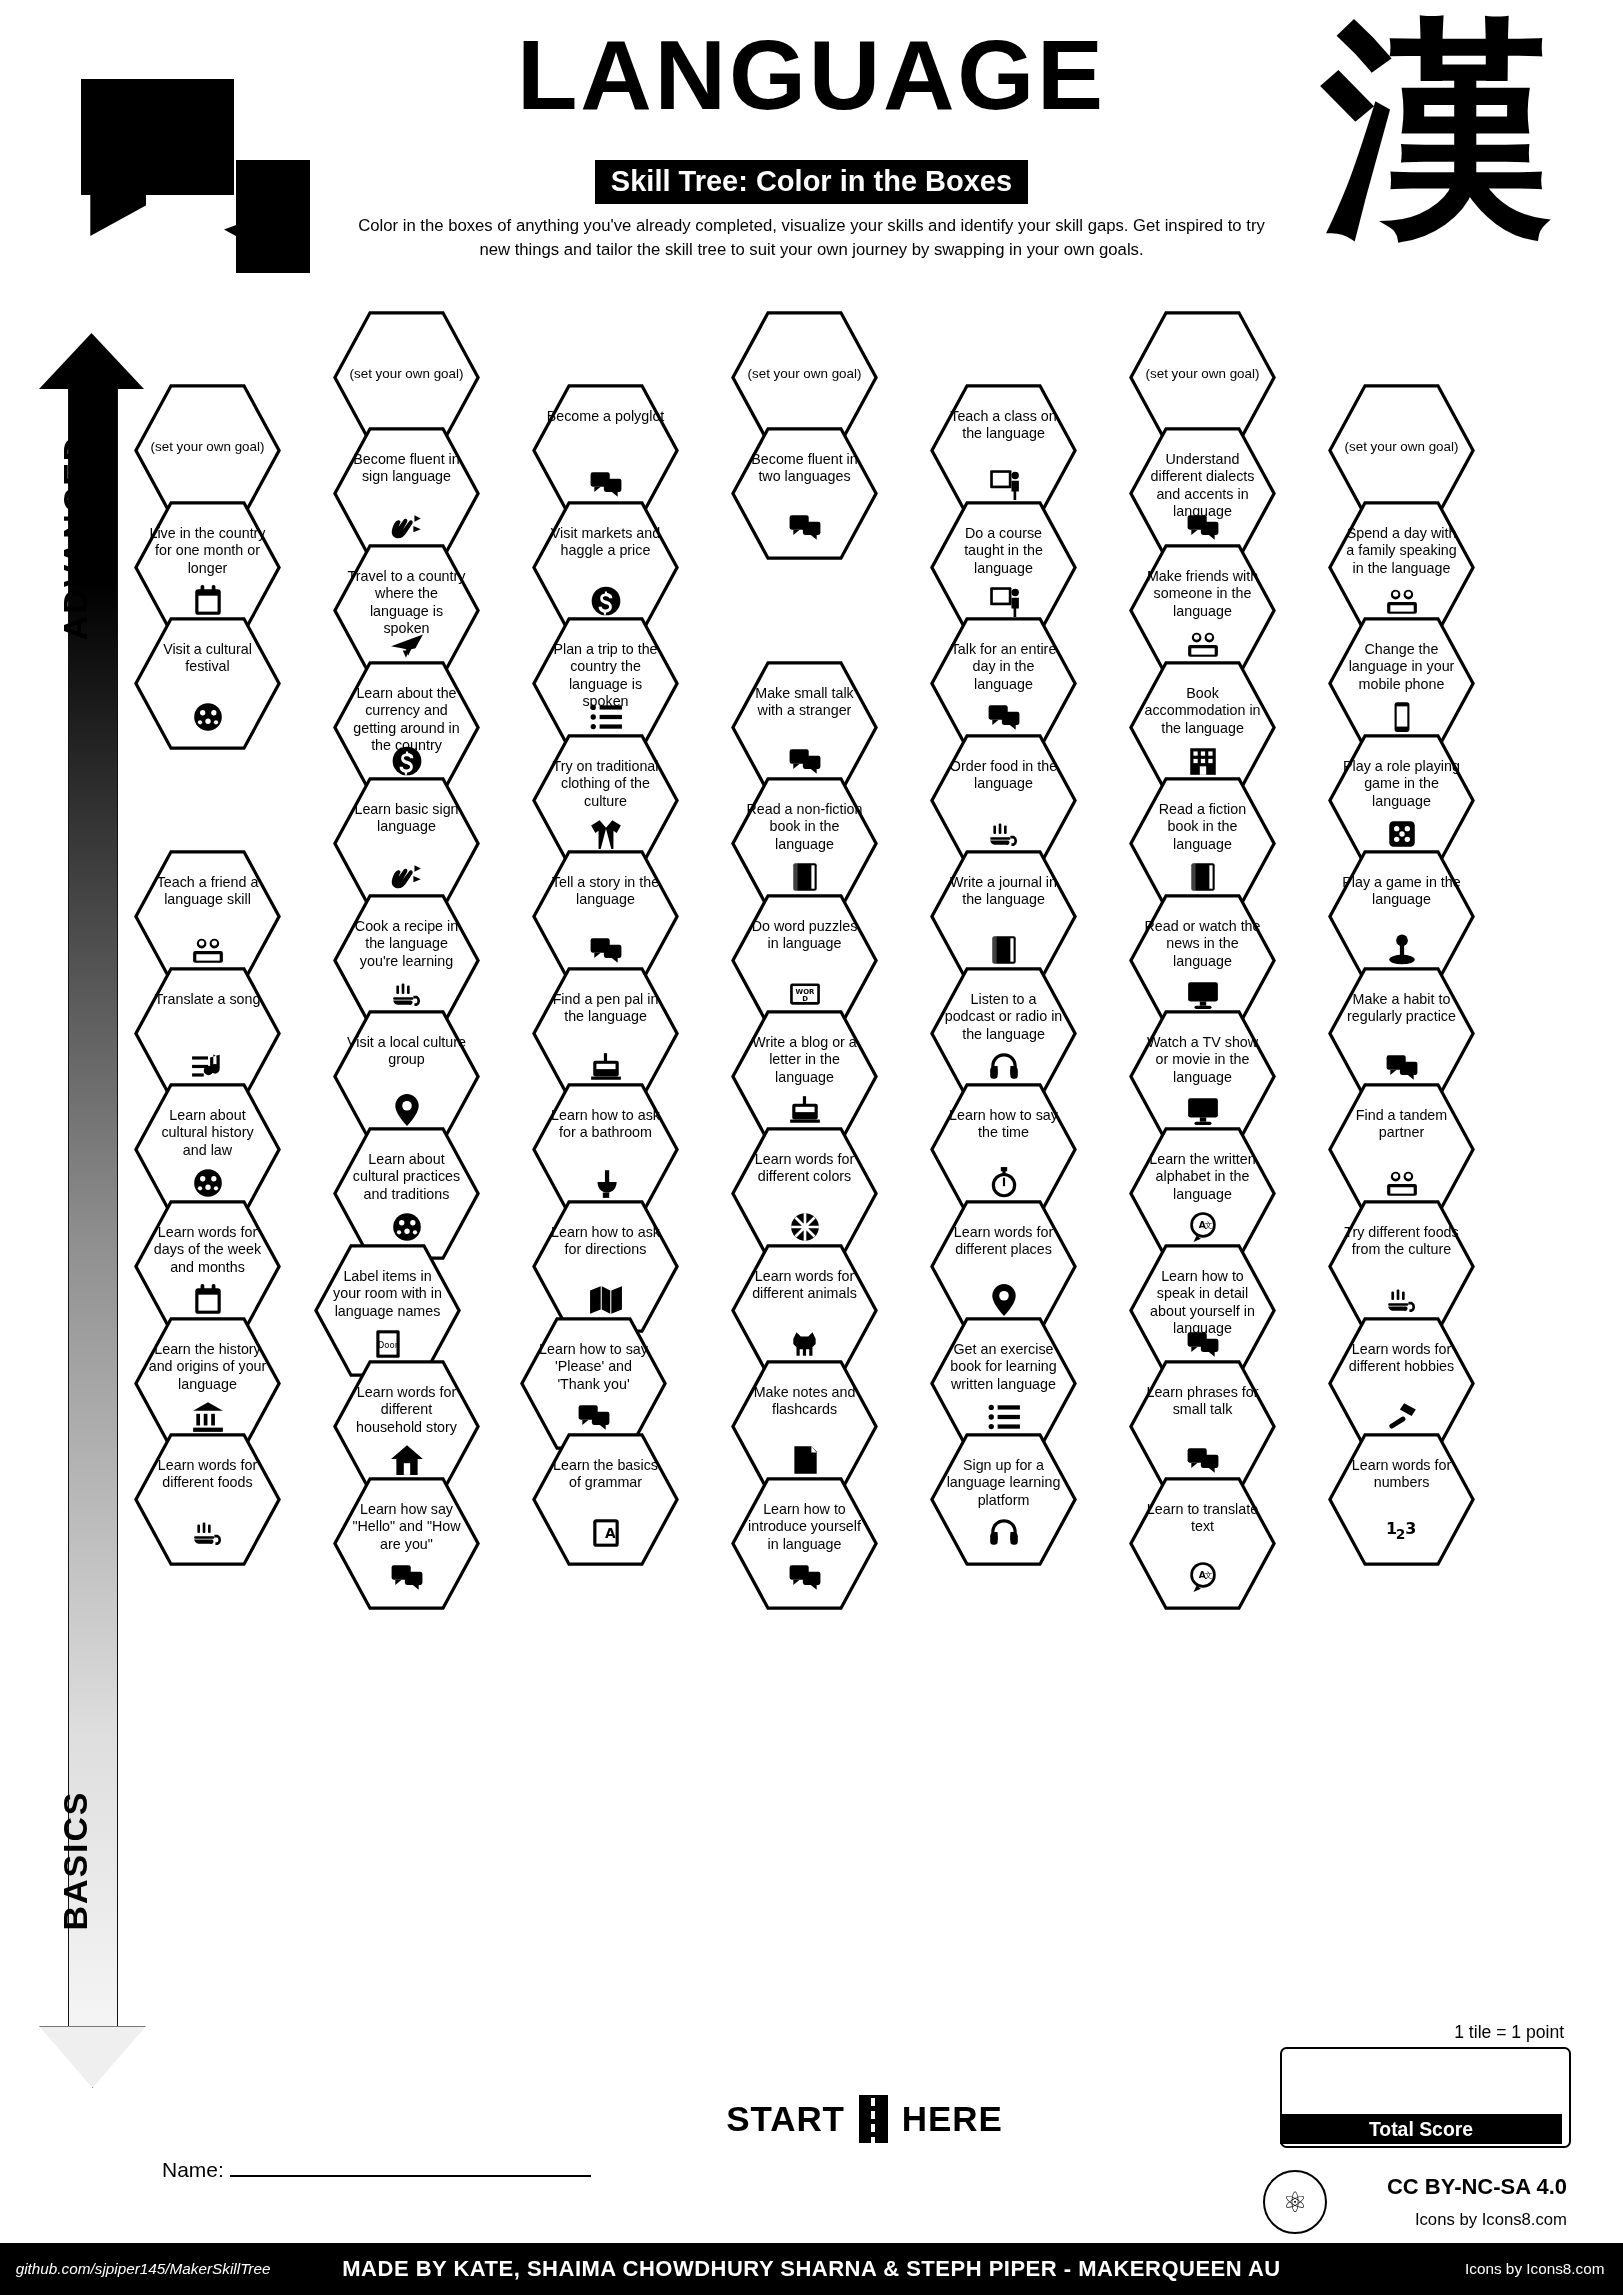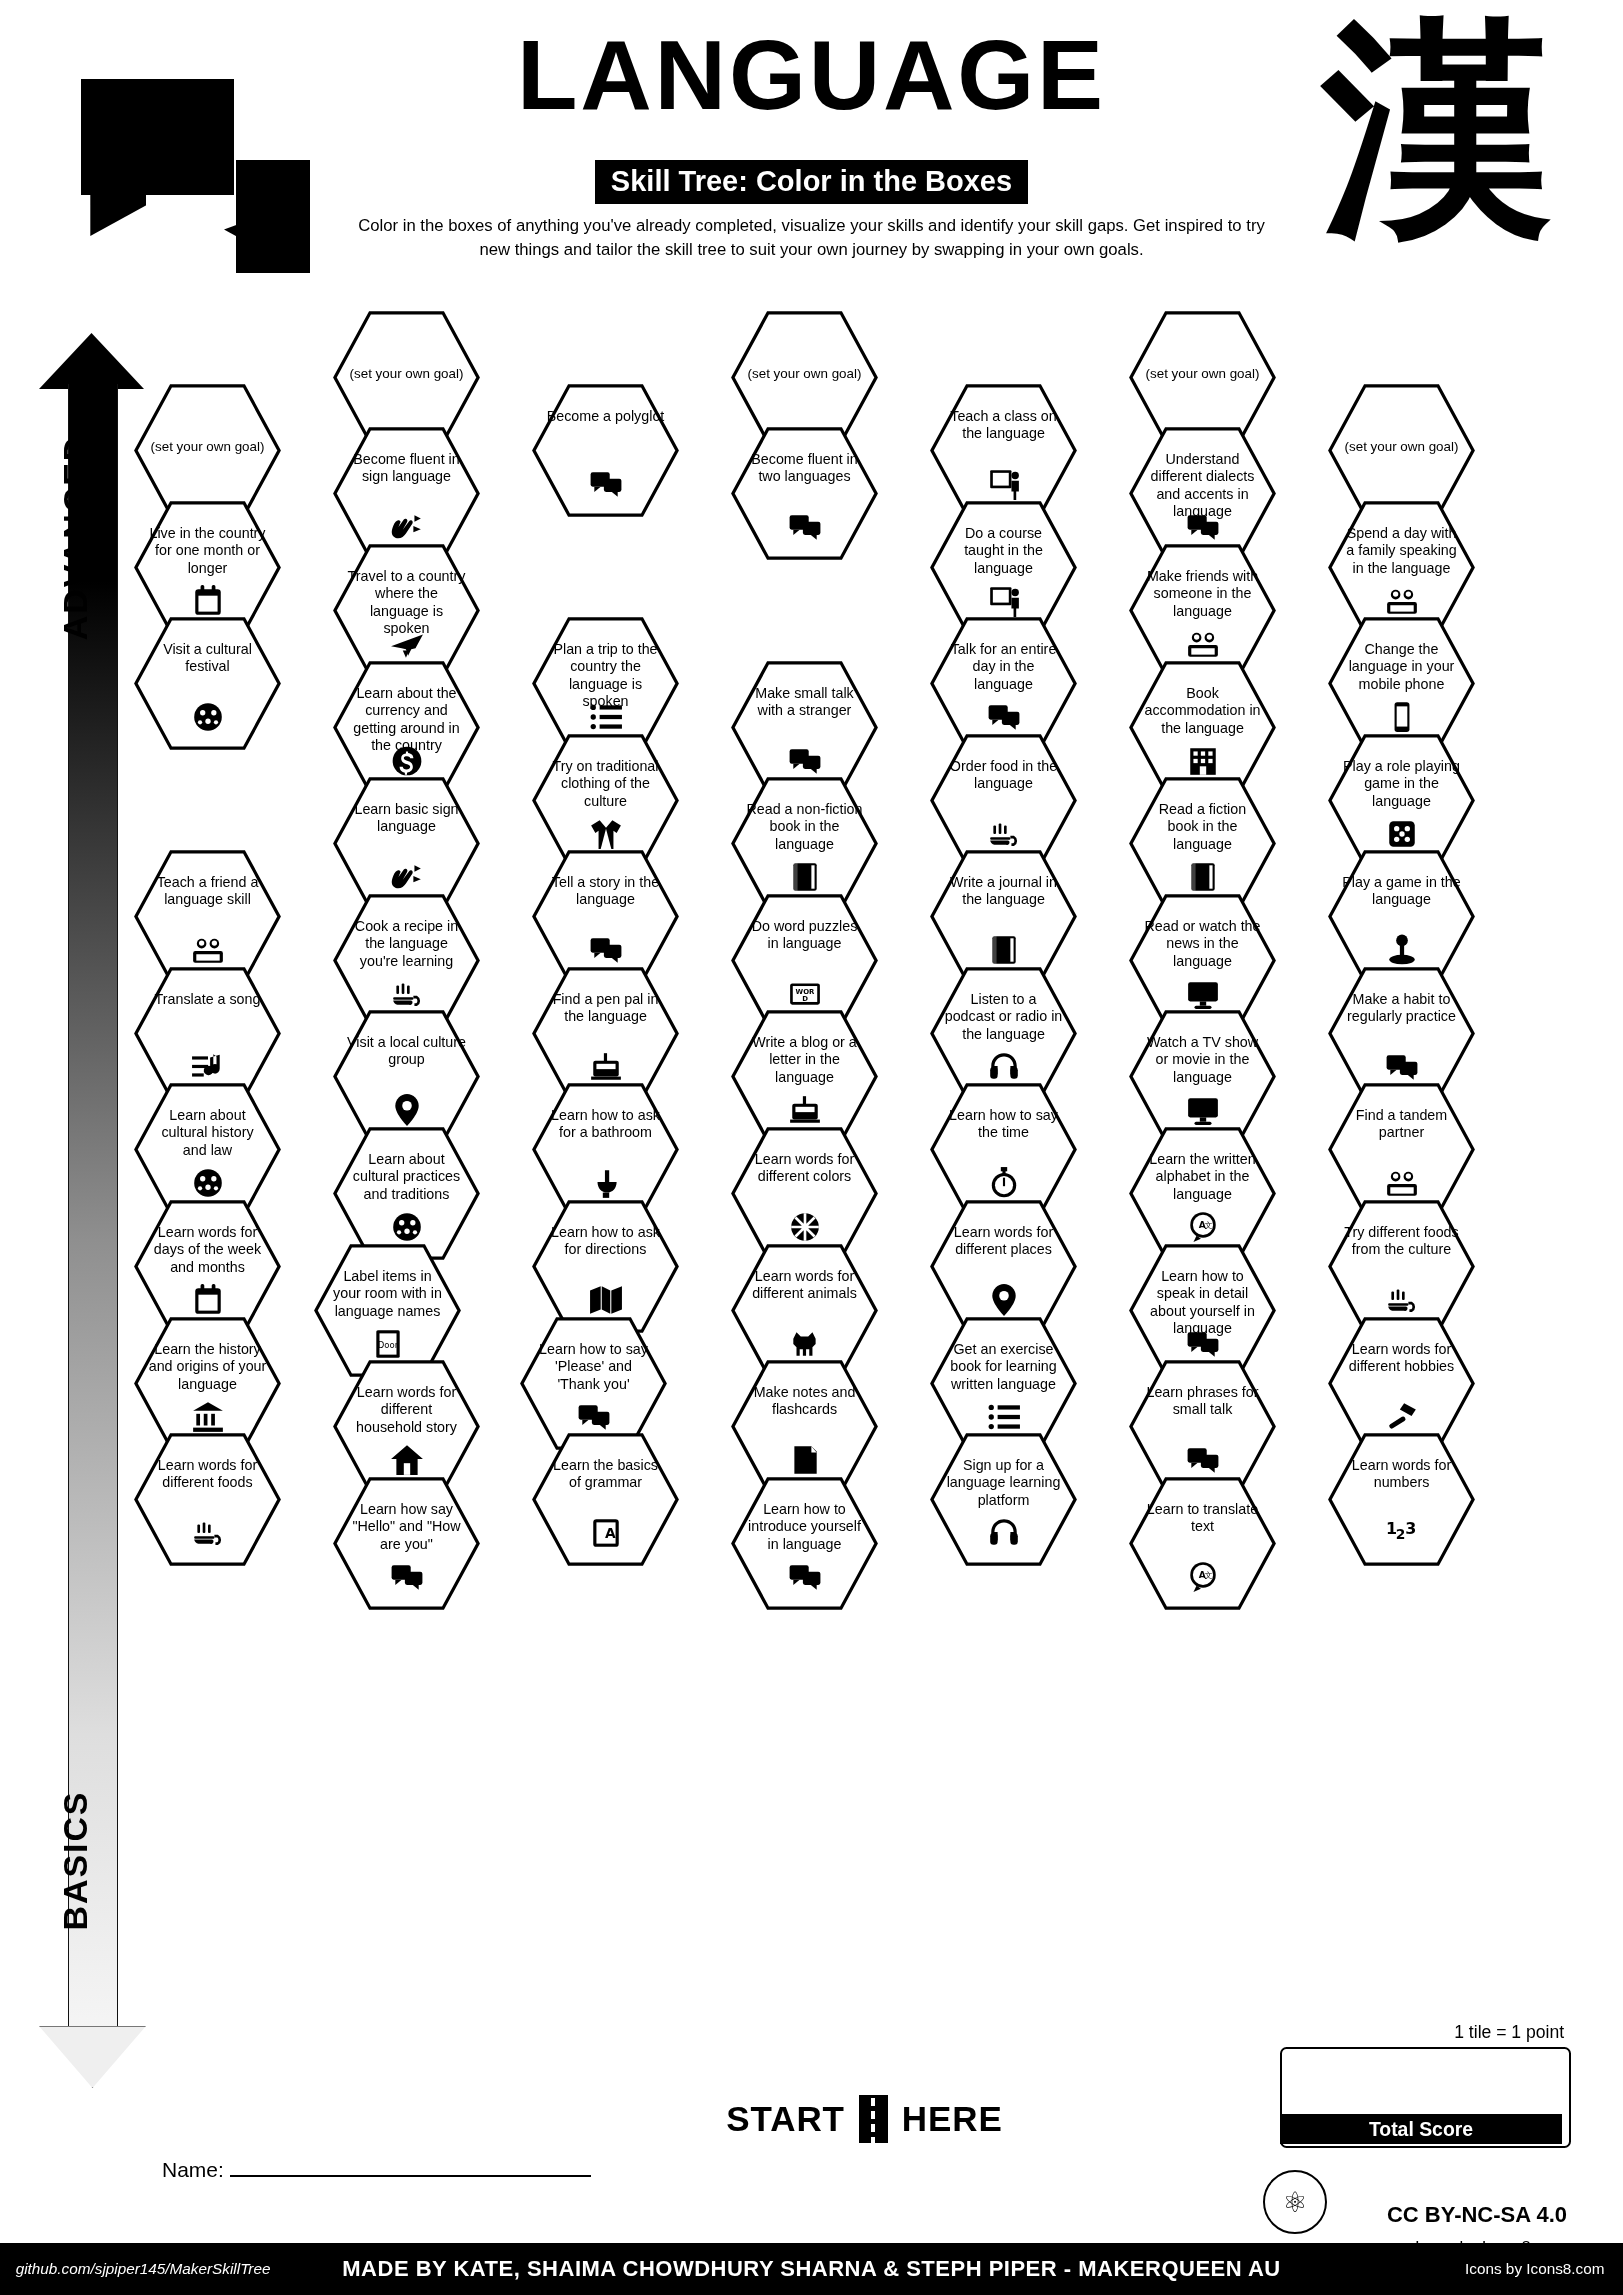--- a/index.html
+++ b/index.html
@@ -98,21 +98,21 @@
     position:absolute;left:162px;top:2158px;width:509px;font-size:21px;
   }
   .name-line .rule{display:inline-block;width:361px;border-bottom:2.3px solid #000;height:0.5px;margin-left:6.5px;}
 
   .score-box{position:absolute;right:56px;top:2047px;width:287px;height:97px;}
   .score-box .tile-note{position:absolute;right:2.8px;top:-25px;font-size:17.6px;}
   .score-box .frame{position:absolute;left:0;top:0;width:287px;height:97px;border:2.3px solid #000;border-radius:6.5px;background:#fff;}
   .score-box .bar{position:absolute;left:0;bottom:0;width:282px;height:30px;background:#000;color:#fff;
      font-size:19.4px;font-weight:bold;display:flex;align-items:center;justify-content:center;}
 
-  .cc{position:absolute;right:56px;top:2174px;width:324px;text-align:right;margin-top:28px;}
+  .cc{position:absolute;right:56px;top:2174px;width:324px;text-align:right;}
   .cc .lic{font-size:22px;font-weight:bold;}
   .cc .icons8{font-size:16.7px;margin-top:10.2px;}
   .cc-badge{position:absolute;right:296px;top:2170px;width:60px;height:60px;border-radius:50%;border:2.8px solid #000;
      display:flex;align-items:center;justify-content:center;font-size:28px;}
 
   .footer{
     position:absolute;left:0;bottom:0;width:1623px;height:52px;background:#000;color:#fff;
     display:flex;align-items:center;
   }
   .footer .gh{position:absolute;left:15.7px;font-size:15.3px;font-style:italic;}
@@ -383,20 +383,30 @@
         <polygon points="80,4 238,4 314,144 238,284 80,284 4,144" fill="#ffffff" stroke="#000000" stroke-width="7"></polygon>
       </svg>
       <div class="txt">Become a polyglot</div>
       <div class="ico"><svg viewBox="0 0 64 64" width="34" height="34" fill="#000">
           <rect x="3" y="10" width="36" height="27" rx="4"></rect>
           <path d="M10 37l0 10 12-10z"></path>
           <rect x="28" y="22" width="33" height="25" rx="4" fill="#000"></rect>
           <path d="M54 47l0 9-11-9z"></path>
         </svg></div>
     </div>
+    <div class="hex" style="left:532px;top:501px">
+      <svg class="outline" viewBox="0 0 318 288">
+        <polygon points="80,4 238,4 314,144 238,284 80,284 4,144" fill="#ffffff" stroke="#000000" stroke-width="7"></polygon>
+      </svg>
+      <div class="txt">Visit markets and haggle a price</div>
+      <div class="ico"><svg viewBox="0 0 64 64" width="34" height="34" fill="#000">
+          <circle cx="32" cy="32" r="27"></circle>
+          <path d="M34 14h-4v4c-6 1-9 4-9 9 0 13 17 9 17 16 0 3-3 5-7 5s-7-2-7-5h-6c0 6 4 10 10 11v4h4v-4c7-1 11-5 11-11 0-13-17-10-17-16 0-3 2-4 6-4s6 2 6 4h6c0-5-3-9-10-10z" fill="#fff"></path>
+        </svg></div>
+    </div>
     <div class="hex" style="left:532px;top:617px">
       <svg class="outline" viewBox="0 0 318 288">
         <polygon points="80,4 238,4 314,144 238,284 80,284 4,144" fill="#ffffff" stroke="#000000" stroke-width="7"></polygon>
       </svg>
       <div class="txt">Plan a trip to the country the language is spoken</div>
       <div class="ico"><svg viewBox="0 0 64 64" width="34" height="34" fill="#000">
           <circle cx="8" cy="14" r="5"></circle>
           <rect x="20" y="10" width="42" height="8"></rect>
           <circle cx="8" cy="32" r="5"></circle>
           <rect x="20" y="28" width="42" height="8"></rect>

